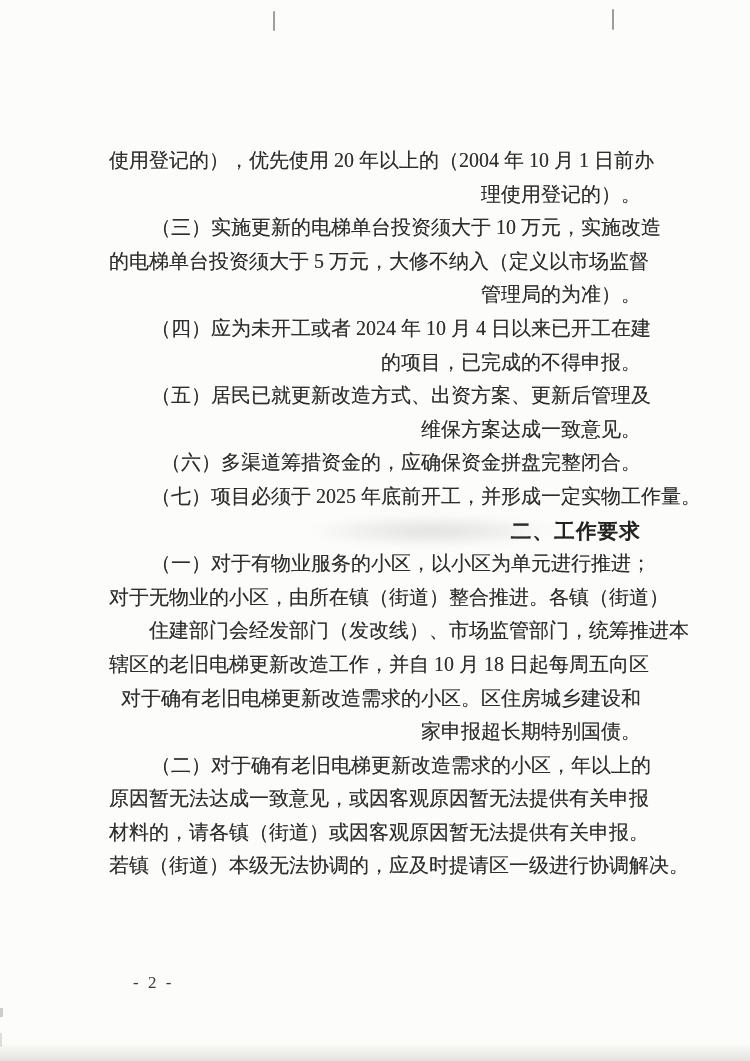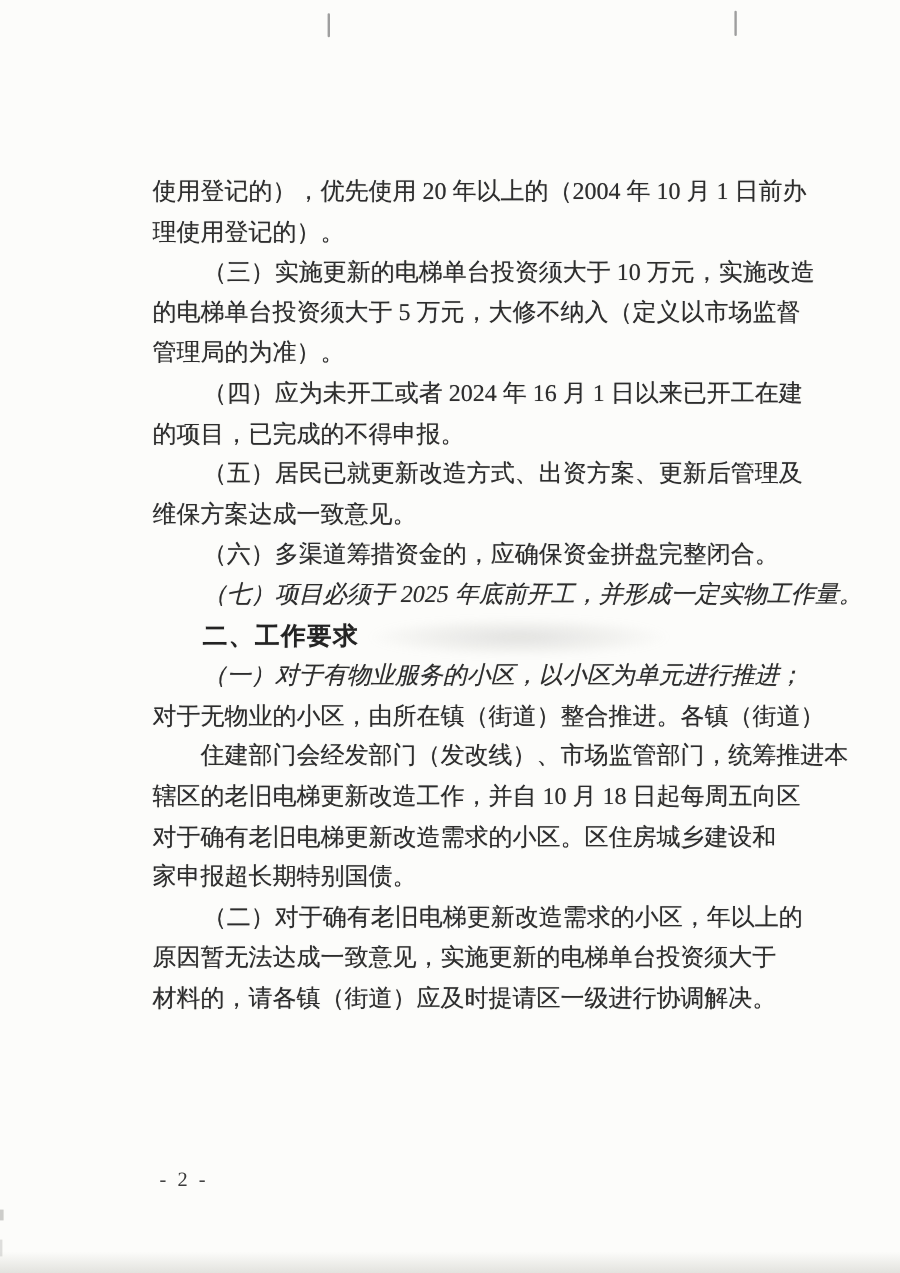--- a/index.html
+++ b/index.html
@@ -7,23 +7,24 @@
     position: relative;
     width: 750px;
     height: 1061px;
     margin: 0 auto;
     background: #fcfcfa;
     overflow: hidden;
     font-family: "Liberation Serif", "DejaVu Serif", serif;
   }
   .content {
     position: absolute;
-    left: 127px;
+    left: 109px;
     top: 144px;
     width: 532px;
+    text-align: right;
   }
   .line {
     height: 33.6px;
     line-height: 33.6px;
     font-size: 20px;
     color: #2d2d2d;
     white-space: nowrap;
     text-shadow: 0 0 0.6px rgba(60,60,60,0.55);
   }
   .line.indent { padding-left: 42px; }
@@ -82,36 +83,37 @@
 
   <div class="tick left"></div>
   <div class="tick right"></div>
 
   <div class="content" id="doc-content">
       <div class="line"><span style="letter-spacing: 0px;">使用登记的），优先使用 20 年以上的（2004 年 10 月 1 日前办</span></div>
       <div class="line"><span>理使用登记的）。</span></div>
       <div class="line indent"><span style="letter-spacing: -0.001px;">（三）实施更新的电梯单台投资须大于 10 万元，实施改造</span></div>
       <div class="line"><span style="letter-spacing: 0px;">的电梯单台投资须大于 5 万元，大修不纳入（定义以市场监督</span></div>
       <div class="line"><span>管理局的为准）。</span></div>
-      <div class="line indent"><span style="letter-spacing: 0px;">（四）应为未开工或者 2024 年 16 月 1 日以来已开工在建</span></div>
+      <div class="line indent"><span style="letter-spacing: 0px;">（四）应为未开工或者 2024 年 10 月 4 日以来已开工在建</span></div>
       <div class="line"><span>的项目，已完成的不得申报。</span></div>
       <div class="line indent"><span style="letter-spacing: -0.001px;">（五）居民已就更新改造方式、出资方案、更新后管理及</span></div>
       <div class="line"><span>维保方案达成一致意见。</span></div>
       <div class="line indent"><span style="letter-spacing: -0.001px;">（六）多渠道筹措资金的，应确保资金拼盘完整闭合。</span></div>
-      <div class="line indent"><span style="letter-spacing: -0.001px; font-style: italic;">（七）项目必须于 2025 年底前开工，并形成一定实物工作量。</span></div>
+      <div class="line indent"><span style="letter-spacing: -0.001px;">（七）项目必须于 2025 年底前开工，并形成一定实物工作量。</span></div>
       <div class="line indent bold"><span>二、工作要求</span></div>
-      <div class="line indent"><span style="letter-spacing: -0.001px; font-style: italic;">（一）对于有物业服务的小区，以小区为单元进行推进；</span></div>
+      <div class="line indent"><span style="letter-spacing: -0.001px;">（一）对于有物业服务的小区，以小区为单元进行推进；</span></div>
       <div class="line"><span style="letter-spacing: 0px; margin-top: 22px;">对于无物业的小区，由所在镇（街道）整合推进。各镇（街道）</span></div>
       <div class="line"><span style="letter-spacing: -0.001px; margin-left: 40px;">住建部门会经发部门（发改线）、市场监管部门，统筹推进本</span></div>
       <div class="line"><span style="letter-spacing: 0px;">辖区的老旧电梯更新改造工作，并自 10 月 18 日起每周五向区</span></div>
       <div class="line"><span style="letter-spacing: -0.001px;">对于确有老旧电梯更新改造需求的小区。区住房城乡建设和</span></div>
       <div class="line"><span>家申报超长期特别国债。</span></div>
       <div class="line indent"><span style="letter-spacing: -0.001px;">（二）对于确有老旧电梯更新改造需求的小区，年以上的</span></div>
-      <div class="line"><span style="letter-spacing: -0.001px;">原因暂无法达成一致意见，实施更新的电梯单台投资须大于</span></div>
-      <div class="line"><span style="letter-spacing: -0.001px;">材料的，请各镇（街道）应及时提请区一级进行协调解决。</span></div>
+      <div class="line"><span style="letter-spacing: -0.001px;">原因暂无法达成一致意见，或因客观原因暂无法提供有关申报</span></div>
+      <div class="line"><span style="letter-spacing: -0.001px;">材料的，请各镇（街道）或因客观原因暂无法提供有关申报。</span></div>
+      <div class="line"><span style="letter-spacing: -0.001px;">若镇（街道）本级无法协调的，应及时提请区一级进行协调解决。</span></div>
     </div>
 
   <div class="smudge"></div>
 
   <div class="footer">- 2 -</div>
 
   <div class="speck s1"></div>
   <div class="speck s2"></div>
   <div class="edge-shadow"></div>
 

